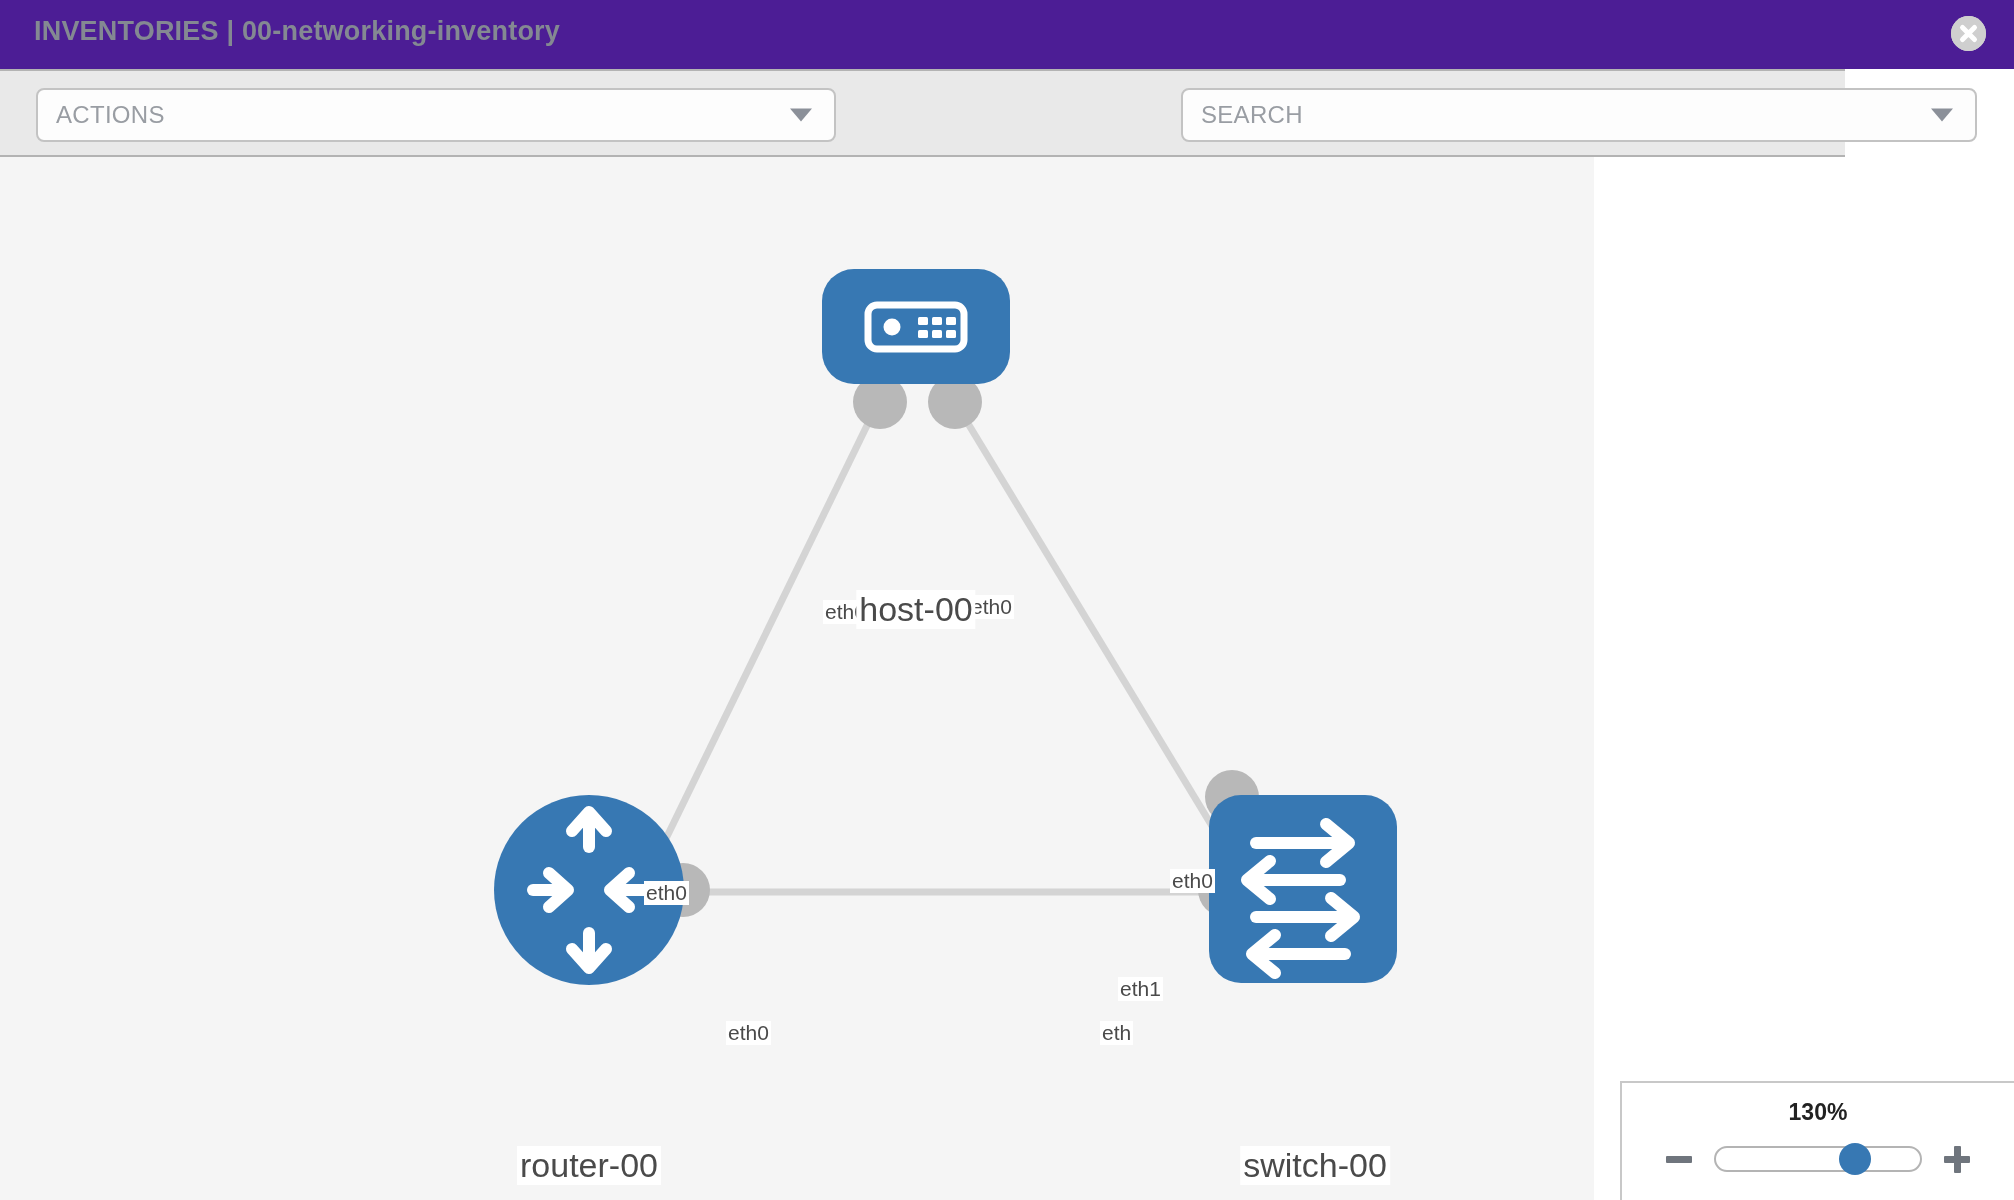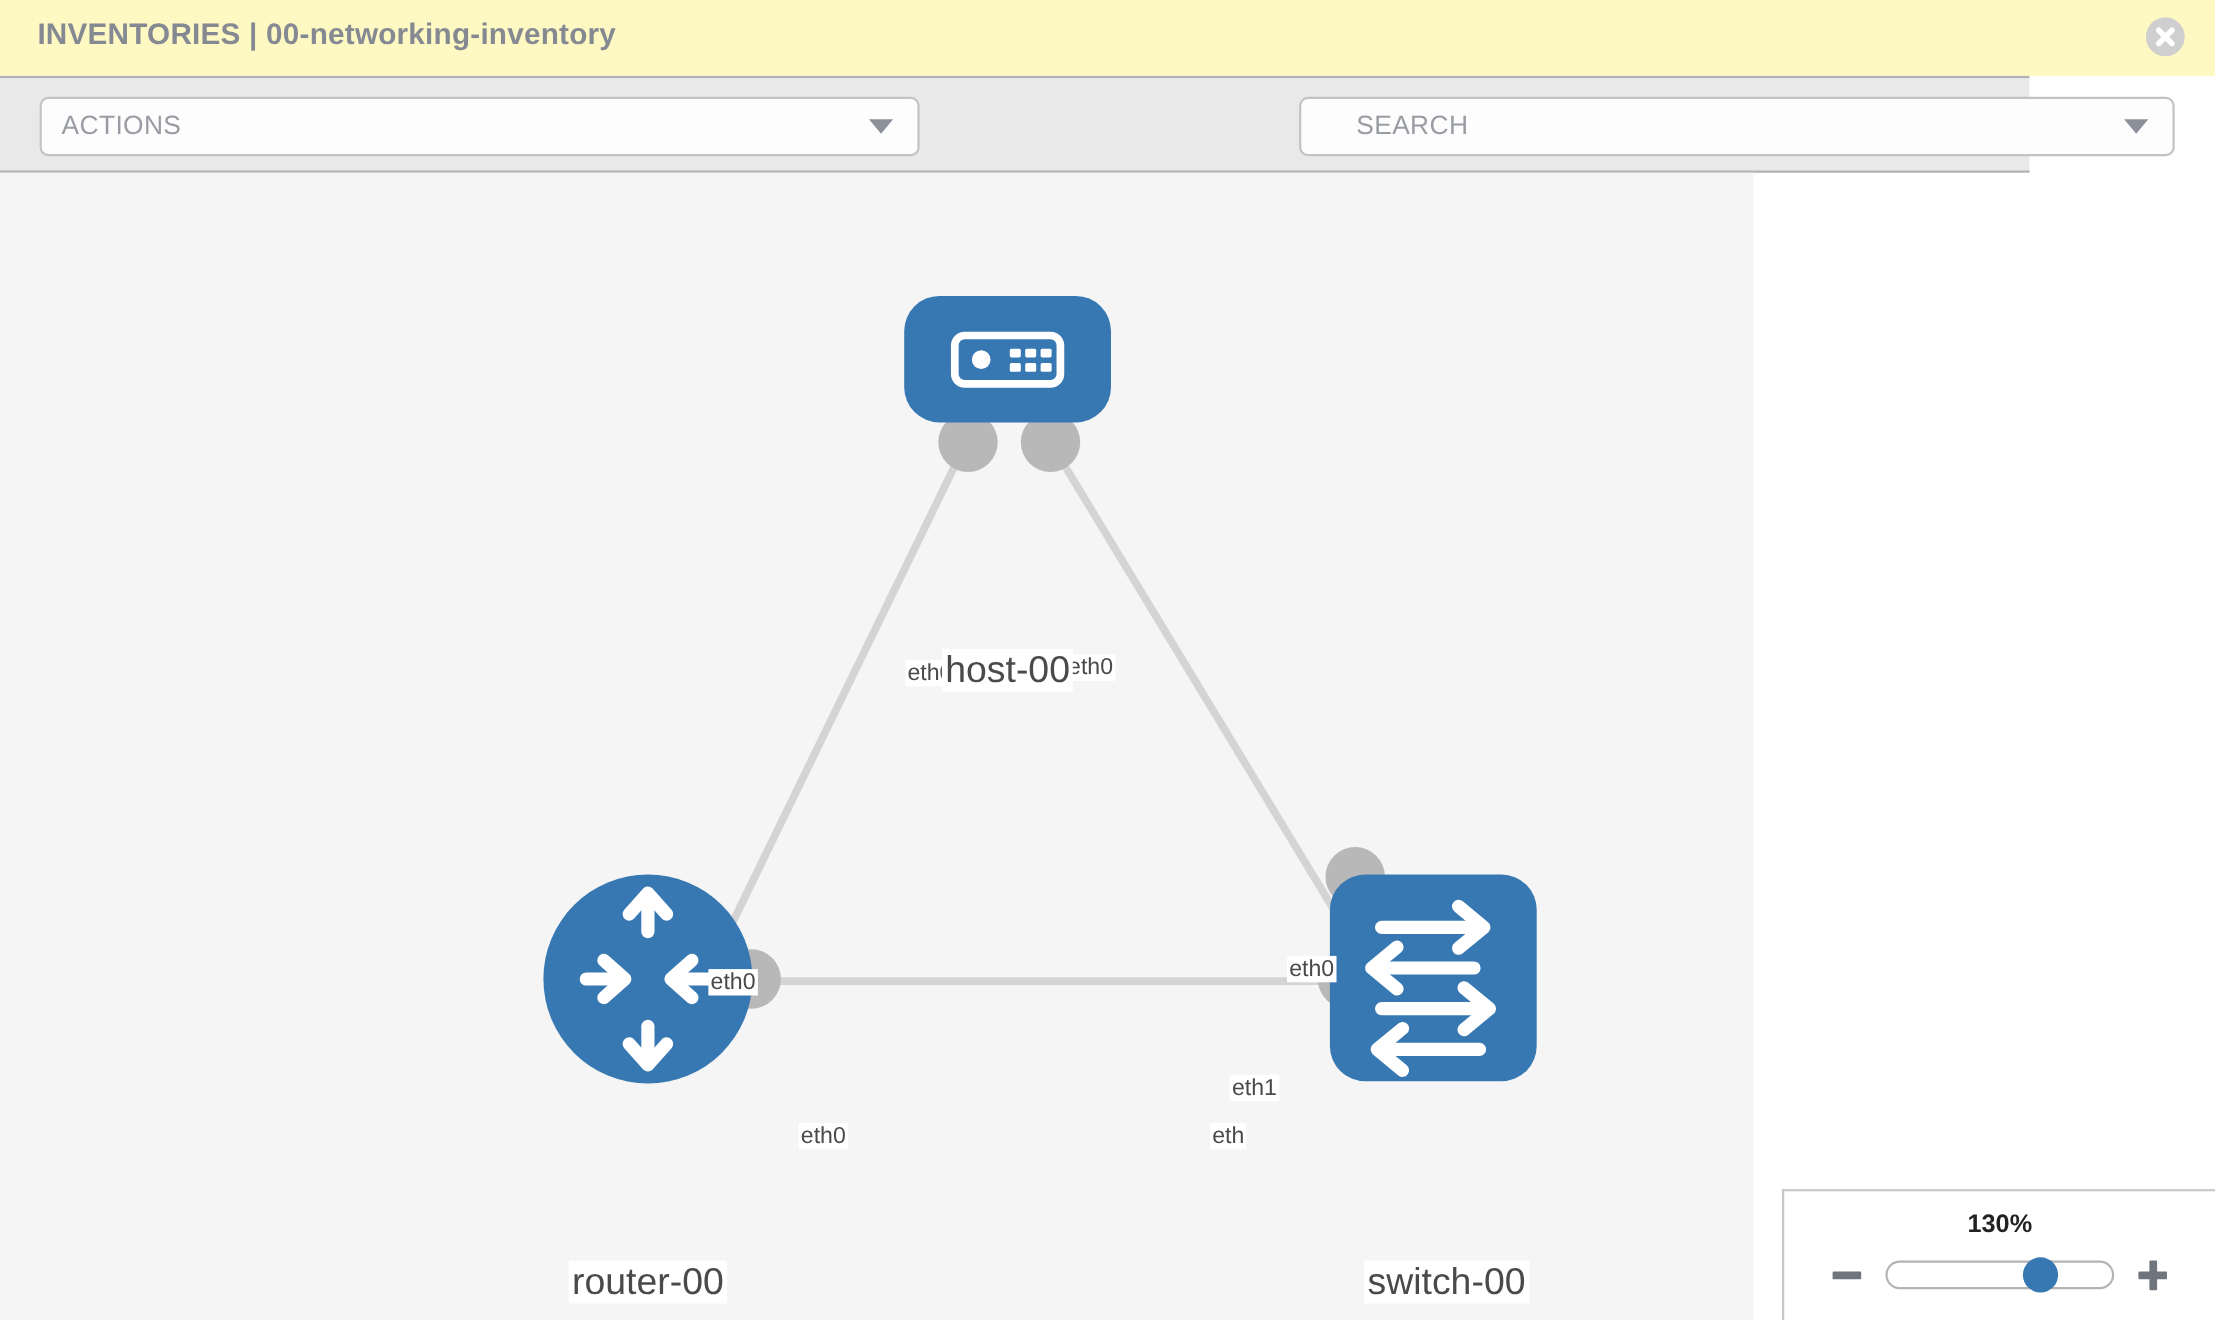--- a/index.html
+++ b/index.html
@@ -8,21 +8,21 @@
     font-family: "Liberation Sans", sans-serif;
     background: #ffffff;
     overflow: hidden;
   }
   #app { position: relative; width: 2014px; height: 1200px; }
 
   
   .header {
     position: absolute; left: 0; top: 0;
     width: 2014px; height: 69px;
-    background: #fef9c3;
+    background: #4c1d95;
   }
   .header-title {
     position: absolute; left: 34px; top: 16px;
     font-size: 27px; font-weight: bold;
     color: #848992;
     letter-spacing: 0.2px;
     white-space: nowrap;
   }
   .close-btn {
     position: absolute; right: 28px; top: 16px;
@@ -44,21 +44,21 @@
   .select-box {
     position: absolute;
     background: #fdfdfd;
     border: 2px solid #c3c3c3;
     border-radius: 8px;
     height: 54px;
     display: flex; align-items: center;
     cursor: pointer;
   }
   .actions-select { left: 36px; top: 17px; width: 800px; }
-  .search-select  { left: 1181px; top: 17px; width: 796px; padding-left: 32px; }
+  .search-select  { left: 1181px; top: 17px; width: 796px; }
   .select-label {
     font-size: 24px; color: #999da3;
     margin-left: 18px; letter-spacing: 0.3px;
     user-select: none;
   }
   .caret {
     position: absolute; right: 22px; top: 50%;
     transform: translateY(-50%);
     width: 0; height: 0;
     border-left: 11px solid transparent;

